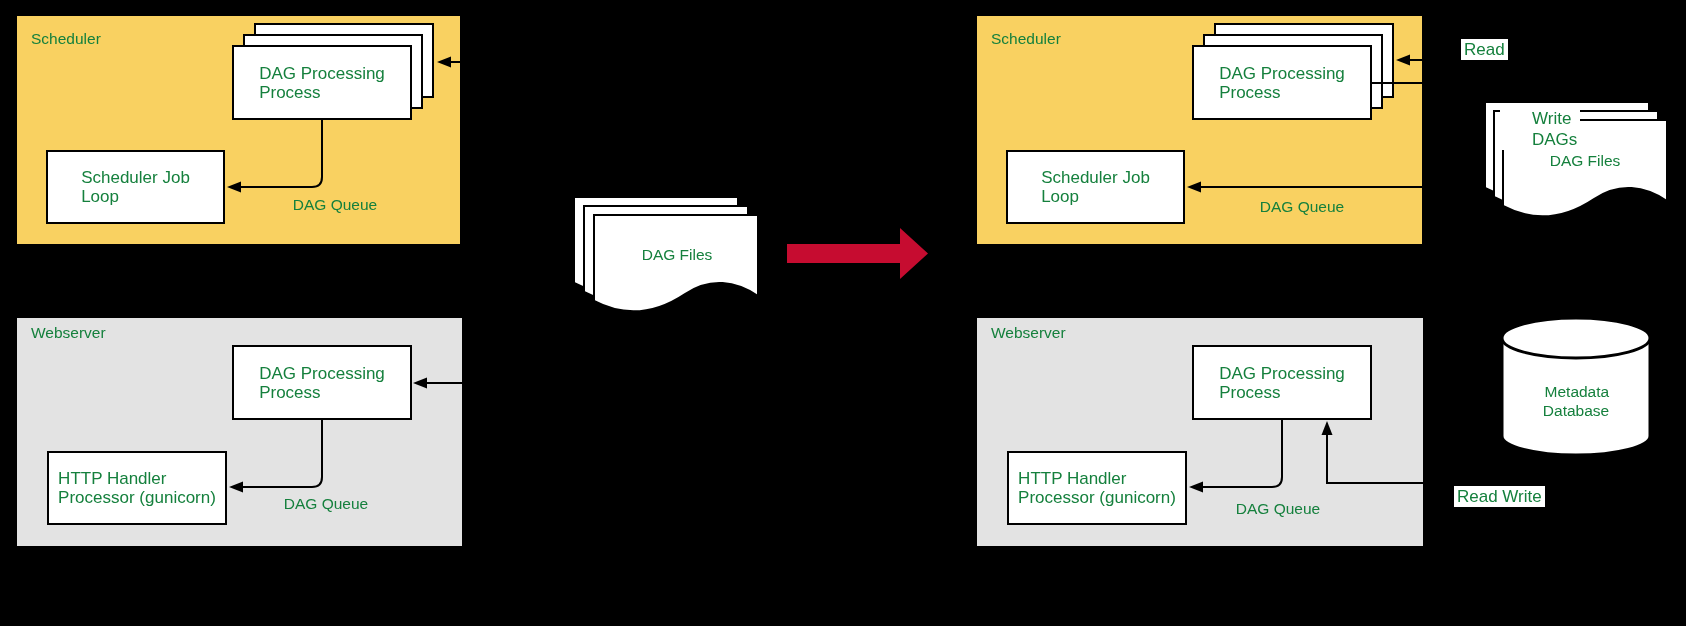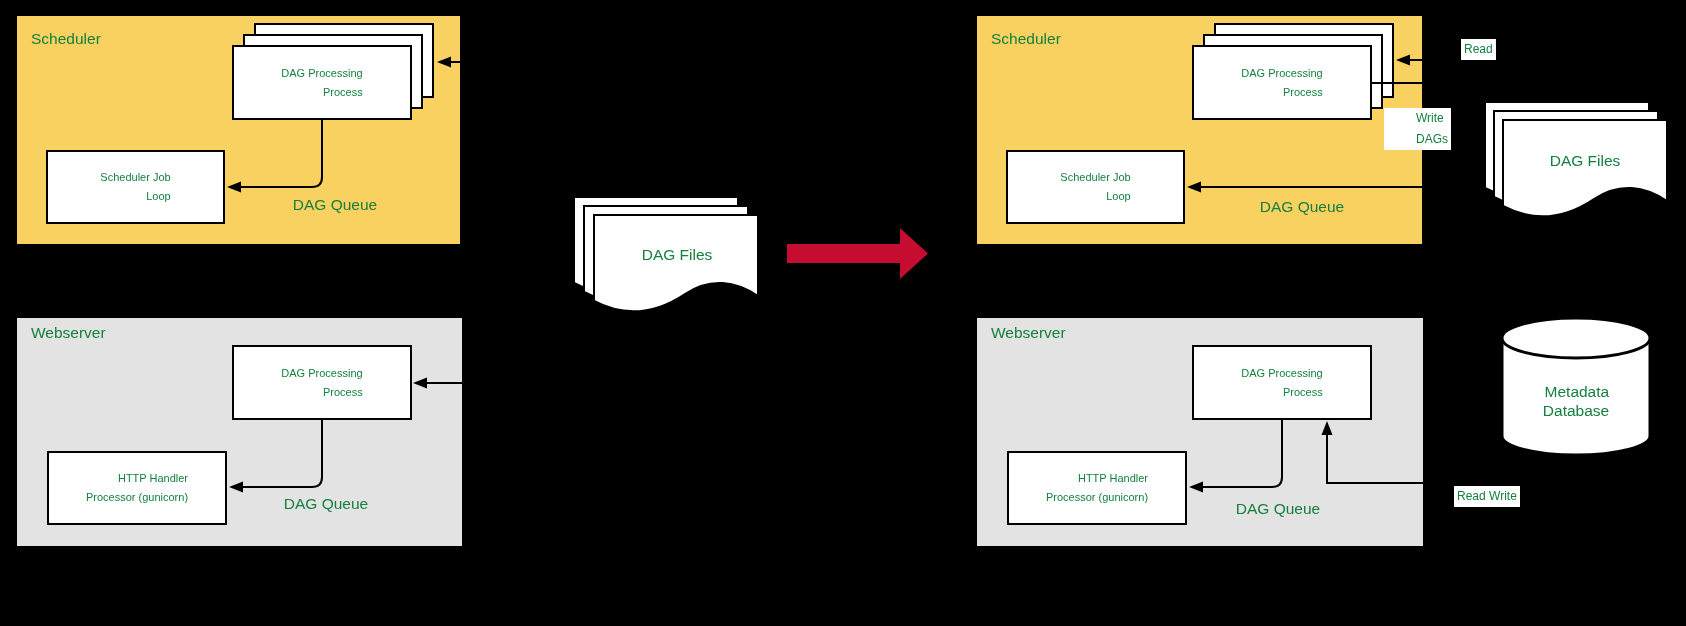--- a/index.html
+++ b/index.html
@@ -5,27 +5,27 @@
   html,body{margin:0;padding:0;background:#000;}
   .canvas{position:relative;width:1686px;height:626px;overflow:hidden;
           background:var(--background,#000);
           font-family:"Liberation Sans",sans-serif;color:#15803d;}
   .group{position:absolute;border:2px solid var(--line,#000);box-sizing:border-box;z-index:1;}
   .group.yellow{background:var(--scheduler-fill,#F9D161);}
   .group.gray{background:var(--webserver-fill,#E3E3E3);}
   .title{position:absolute;font-size:15.5px;line-height:18px;z-index:2;}
   .wbox{position:absolute;background:var(--box-fill,#fff);border:2px solid var(--line,#000);
         box-sizing:border-box;display:flex;align-items:center;justify-content:center;
-        text-align:right;font-size:11px;line-height:19px;white-space:pre-line;z-index:2;}
+        text-align:left;font-size:17px;line-height:19px;white-space:pre-line;z-index:2;}
   .sheet{position:absolute;background:var(--box-fill,#fff);border:2px solid var(--line,#000);
          box-sizing:border-box;z-index:2;}
   svg.overlay{position:absolute;left:0;top:0;z-index:3;pointer-events:none;}
   .flabel{position:absolute;font-size:15.5px;line-height:19px;white-space:pre-line;
           transform:translate(-50%,-50%);text-align:right;z-index:4;}
-  .tag{position:absolute;font-size:12px;line-height:21px;background:var(--box-fill,#fff);
+  .tag{position:absolute;font-size:17px;line-height:21px;background:var(--box-fill,#fff);
        padding:0 3px;white-space:pre-line;z-index:4;}
 </style>
 </head>
 <body>
 
 <div class="canvas">
 
   <div class="group yellow" style="left:15px;top:14px;width:447px;height:232px;"></div>
   <div class="group gray" style="left:15px;top:316px;width:449px;height:232px;"></div>
   <div class="group yellow" style="left:975px;top:14px;width:449px;height:232px;"></div>
@@ -131,17 +131,17 @@
   <div class="flabel" style="left:335px;top:204px;">DAG Queue</div>
   <div class="flabel" style="left:326px;top:503px;">DAG Queue</div>
   <div class="flabel" style="left:677px;top:254px;">DAG Files</div>
   <div class="flabel" style="left:1302px;top:206px;">DAG Queue</div>
   <div class="flabel" style="left:1278px;top:508px;">DAG Queue</div>
   <div class="flabel" style="left:1585px;top:160px;">DAG Files</div>
   <div class="flabel" style="left:1576px;top:401px;">Metadata
 Database</div>
 
   <div class="tag" style="left:1461px;top:39px;">Read</div>
-  <div class="tag" style="left:1384px;top:108px;padding-left:32px;">Write
+  <div class="tag" style="left:1500px;top:108px;padding-left:32px;">Write
 DAGs</div>
   <div class="tag" style="left:1454px;top:486px;">Read Write</div>
 
 </div>
 
 </body></html>

